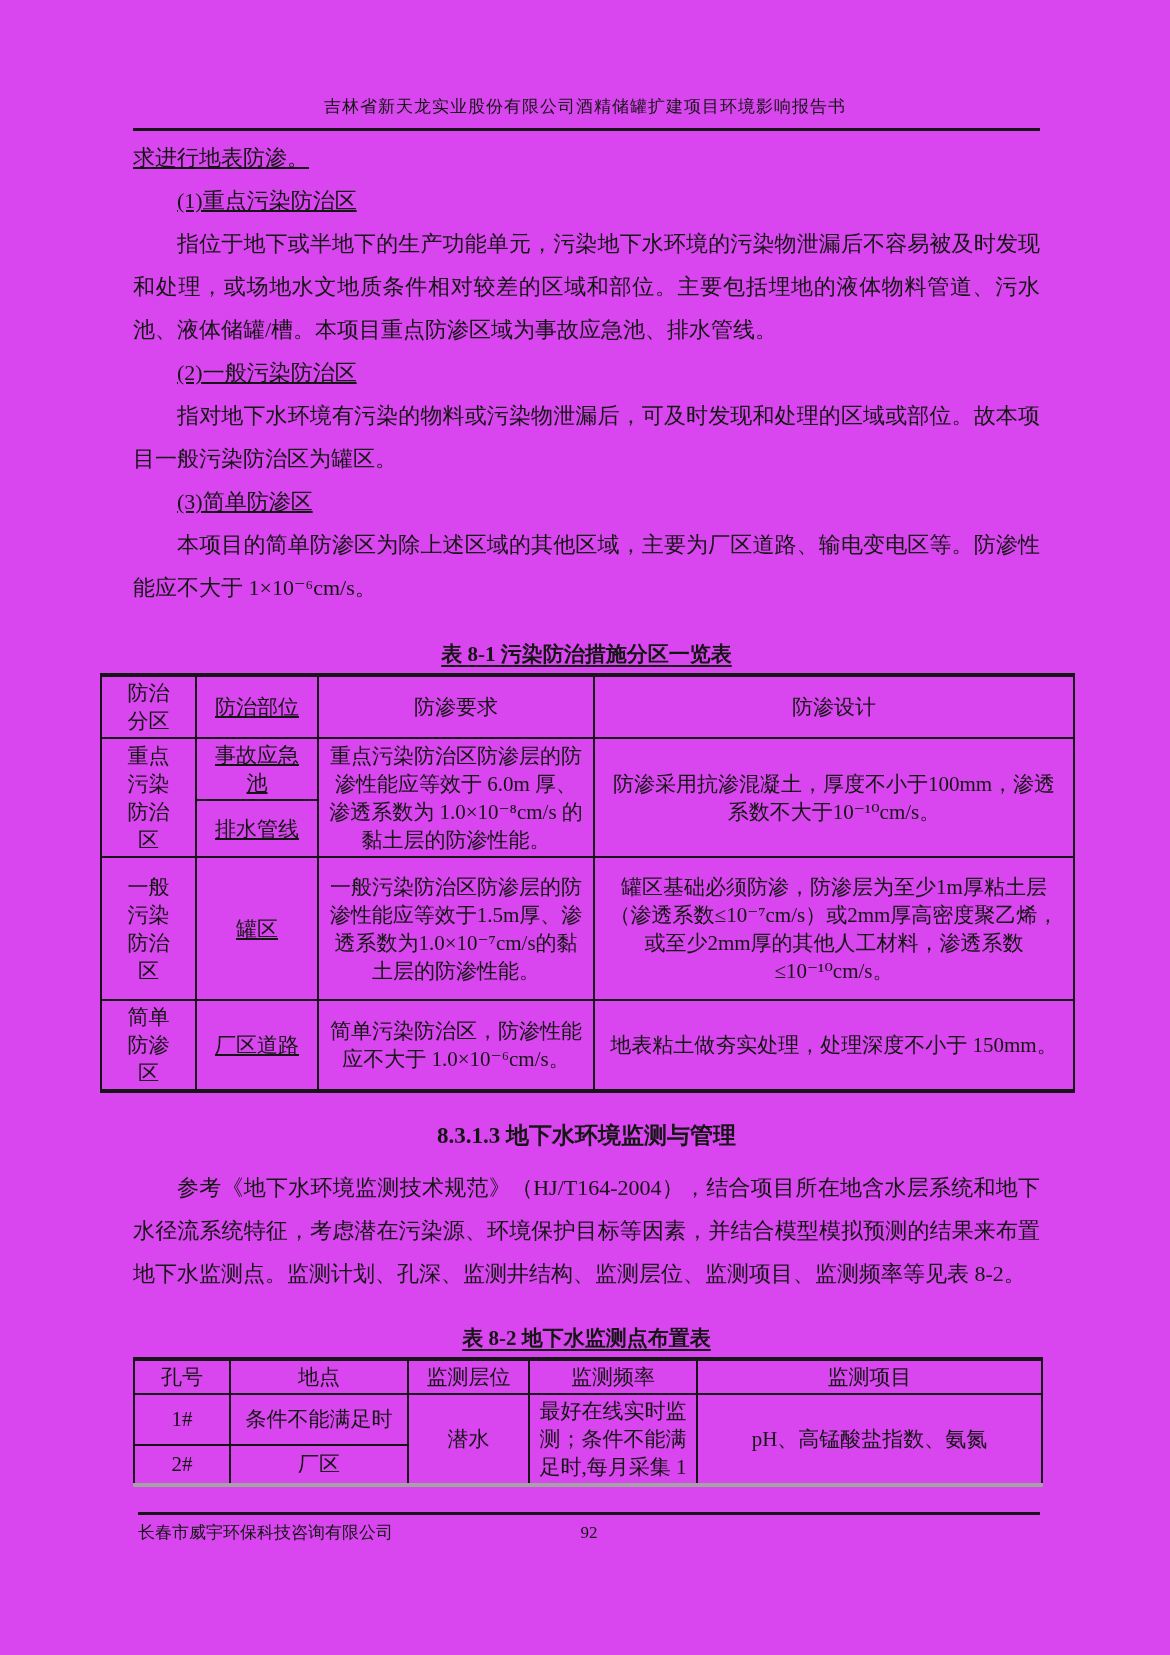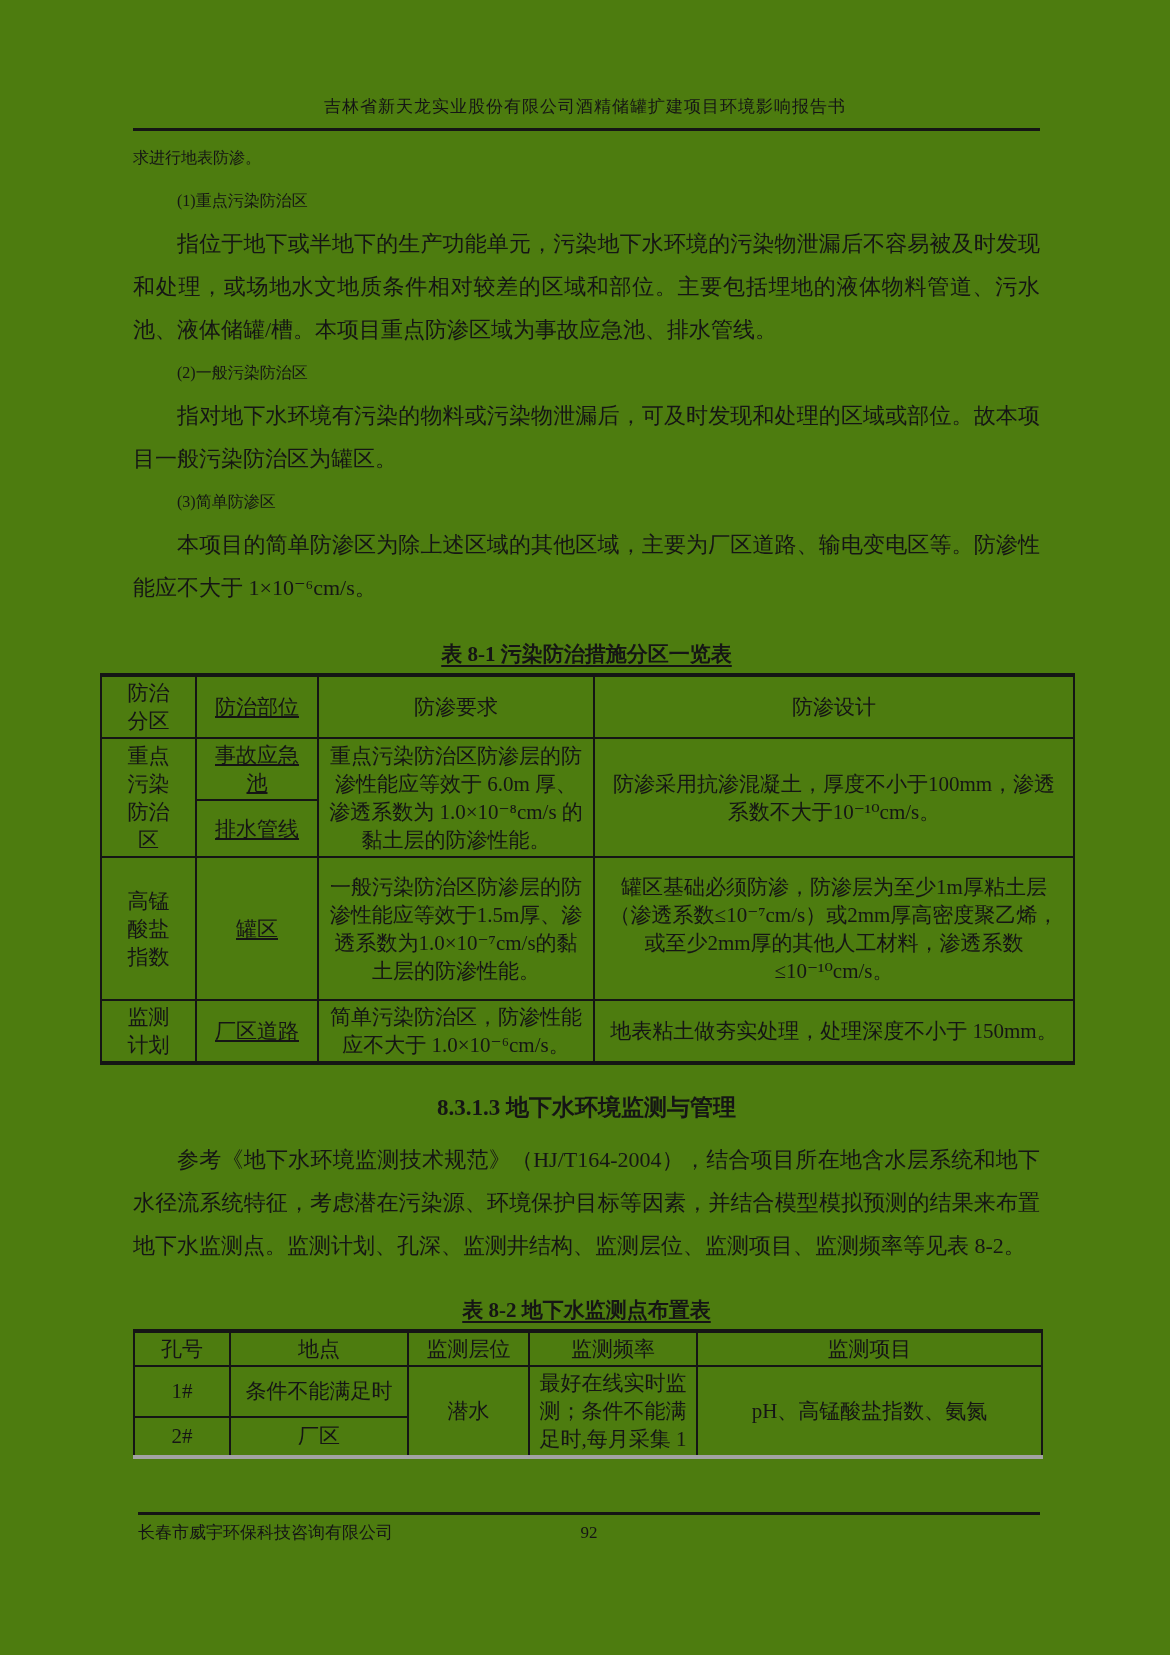--- a/index.html
+++ b/index.html
@@ -2,44 +2,45 @@
 <html><head>
 <meta charset="utf-8">
 <style>
   * { margin: 0; padding: 0; box-sizing: border-box; }
   html, body { background: #e8e8e8; }
   .page {
     position: relative;
     width: 1170px;
     height: 1655px;
     margin: 0 auto;
-    background: #4d7c0f;
+    background: #d946ef;
     color: #151515;
     font-family: "Liberation Serif", "DejaVu Serif", serif;
     overflow: hidden;
   }
   
   .header-title {
     margin-top: 95px;
     text-align: center;
     font-size: 17px;
     line-height: 24px;
     letter-spacing: 1px;
   }
   .header-rule {
     height: 3px;
     background: #151515;
     margin: 9px 130px 0 133px;
   }
   
   .content { margin: 5px 130px 0 133px; }
   .line {
-    font-size: 16px;
+    font-size: 22px;
     line-height: 43px;
     white-space: pre-wrap;
+    text-decoration: underline;
   }
   .line.indent { text-indent: 44px; }
   .para {
     font-size: 22px;
     line-height: 43px;
     text-indent: 44px;
     text-align: justify;
   }
   
   .table-title {
@@ -175,27 +176,27 @@
         <tr class="r1a">
           <td class="zone" rowspan="2">重点污染防治区</td>
           <td class="part">事故应急池</td>
           <td rowspan="2">重点污染防治区防渗层的防渗性能应等效于 6.0m 厚、渗透系数为 1.0×10⁻⁸cm/s 的黏土层的防渗性能。</td>
           <td rowspan="2">防渗采用抗渗混凝土，厚度不小于100mm，渗透系数不大于10⁻¹⁰cm/s。</td>
         </tr>
         <tr class="r1b">
           <td class="part">排水管线</td>
         </tr>
         <tr class="r2">
-          <td class="zone">高锰酸盐指数</td>
+          <td class="zone">一般污染防治区</td>
           <td class="part">罐区</td>
           <td>一般污染防治区防渗层的防渗性能应等效于1.5m厚、渗透系数为1.0×10⁻⁷cm/s的黏土层的防渗性能。</td>
           <td>罐区基础必须防渗，防渗层为至少1m厚粘土层（渗透系数≤10⁻⁷cm/s）或2mm厚高密度聚乙烯，或至少2mm厚的其他人工材料，渗透系数≤10⁻¹⁰cm/s。</td>
         </tr>
         <tr class="r3">
-          <td class="zone">监测计划</td>
+          <td class="zone">简单防渗区</td>
           <td class="part">厂区道路</td>
           <td>简单污染防治区，防渗性能应不大于 1.0×10⁻⁶cm/s。</td>
           <td>地表粘土做夯实处理，处理深度不小于 150mm。</td>
         </tr>
       </tbody>
     </table>
 
     <h3 class="sec">8.3.1.3 地下水环境监测与管理</h3>
 
     <p class="para mon">参考《地下水环境监测技术规范》（HJ/T164-2004），结合项目所在地含水层系统和地下水径流系统特征，考虑潜在污染源、环境保护目标等因素，并结合模型模拟预测的结果来布置地下水监测点。监测计划、孔深、监测井结构、监测层位、监测项目、监测频率等见表 8-2。</p>

